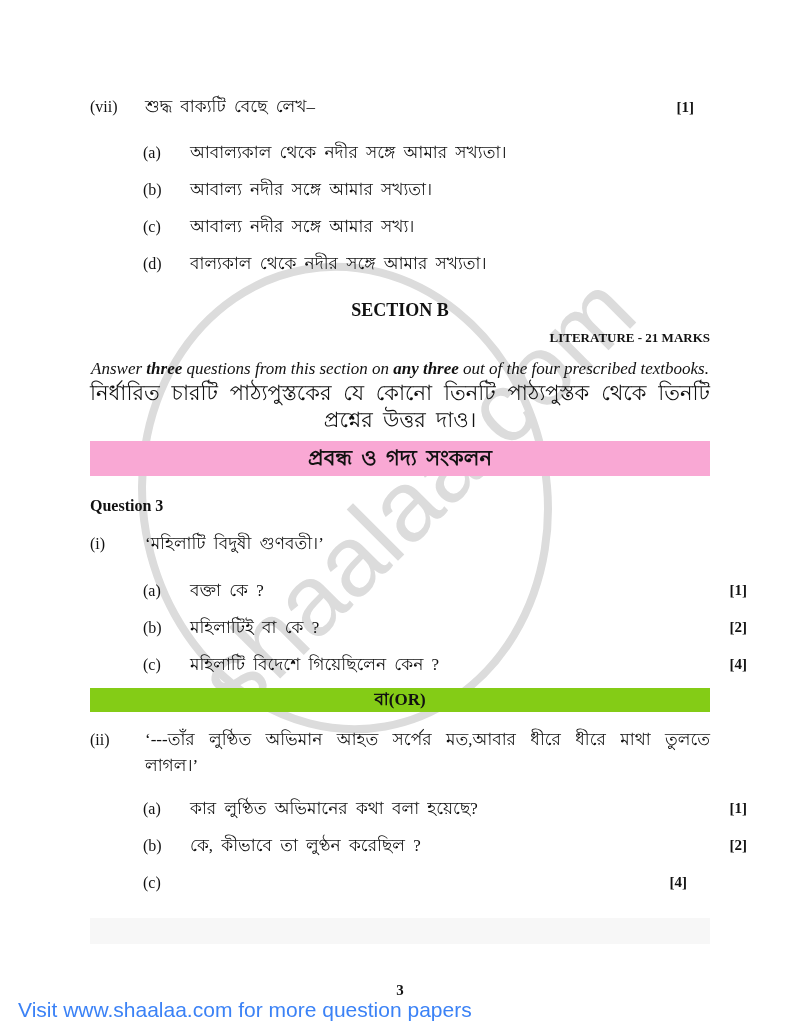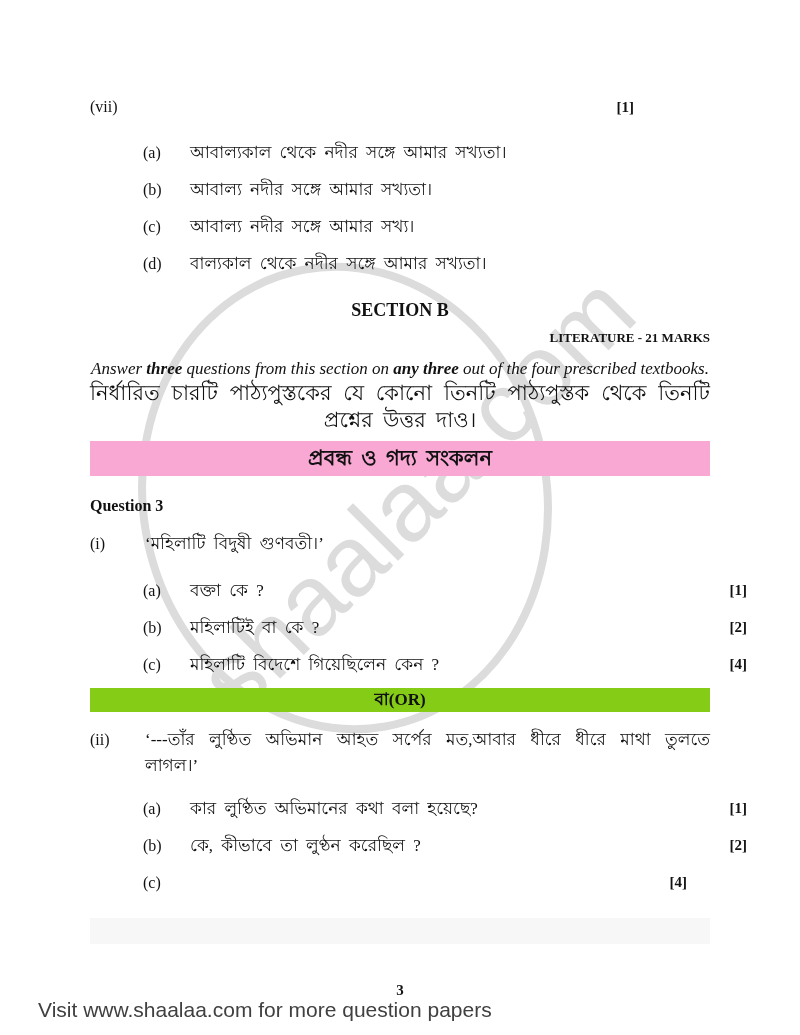--- a/index.html
+++ b/index.html
@@ -149,39 +149,39 @@
     font-size: 15px;
     margin-top: 38px;
   }
   .site-footer {
     position: absolute;
     left: 18px;
     top: 998px;
     z-index: 2;
     font-family: "Liberation Sans", sans-serif;
     font-size: 21px;
-    color: #404040;
+    color: #3b82f6;
     white-space: nowrap;
-    margin-left: 20px;
   }
 </style>
 </head>
 <body>
 
 <div class="page">
 
   <svg class="watermark-svg" width="800" height="1035" viewBox="0 0 800 1035" aria-hidden="true">
     <ellipse cx="345" cy="498" rx="202" ry="232" fill="none" stroke="#dcdcdc" stroke-width="8" transform="rotate(-10 345 498)"></ellipse>
     <text x="417" y="528" text-anchor="middle" font-family="Liberation Sans, sans-serif" font-size="100" fill="#dcdcdc" transform="rotate(-45 417 495)">shaalaa.com</text>
   </svg>
 
   <div class="content">
 
     <div class="q-head-row">
       <span class="q-num">(vii)</span>
+      <span class="bn">শুদ্ধ বাক্যটি বেছে লেখ–</span>
       <span class="marks">[1]</span>
     </div>
 
     <div class="opt-row first">
       <span class="opt-label">(a)</span>
       <span class="bn">আবাল্যকাল থেকে নদীর সঙ্গে আমার সখ্যতা।</span>
     </div>
     <div class="opt-row">
       <span class="opt-label">(b)</span>
       <span class="bn">আবাল্য নদীর সঙ্গে আমার সখ্যতা।</span>

